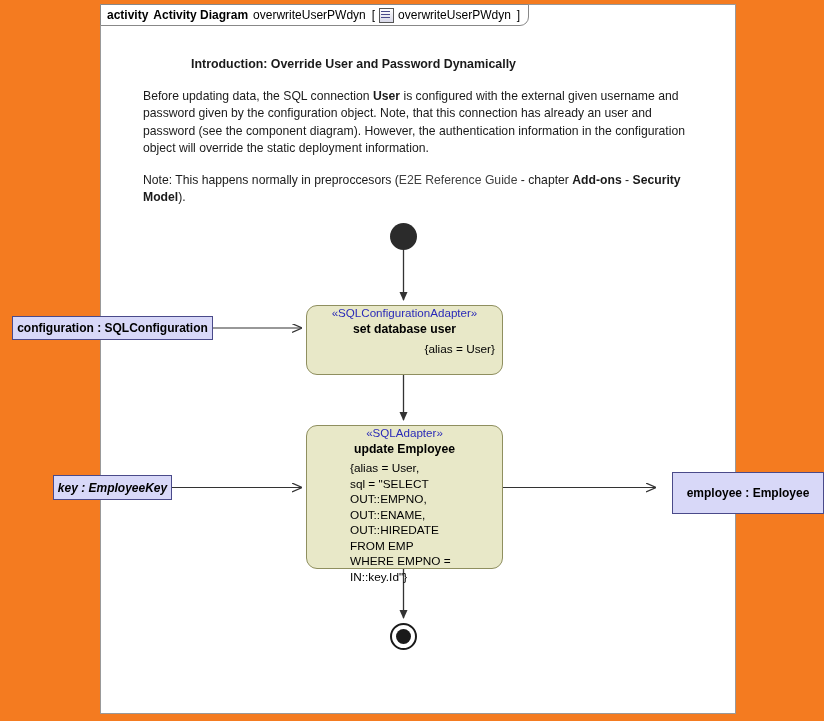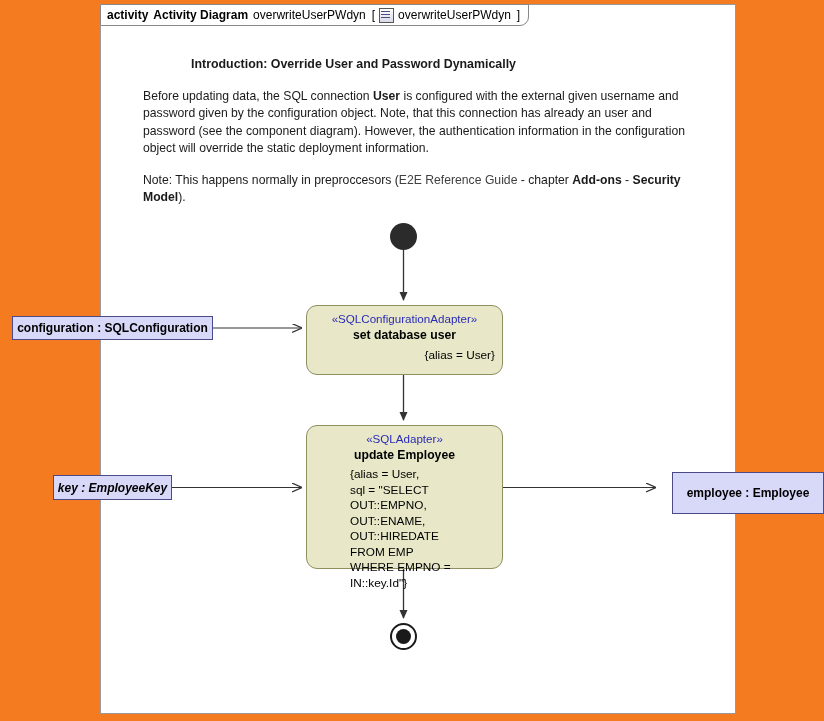--- a/index.html
+++ b/index.html
@@ -136,21 +136,20 @@
     border: 1.5px solid #8f8f5f;
     border-radius: 11px;
     box-sizing: border-box;
     font-size: 12px;
     color: #000;
   }
   .action .stereo {
     text-align: center;
     color: #2a2ab8;
     font-size: 11.6px;
-    margin-top: 6px;
   }
   .action .name {
     text-align: center;
     font-weight: bold;
     font-size: 12.2px;
     margin-top: 3px;
   }
   .action .tagged {
     font-size: 11.8px;
     line-height: 15.5px;

